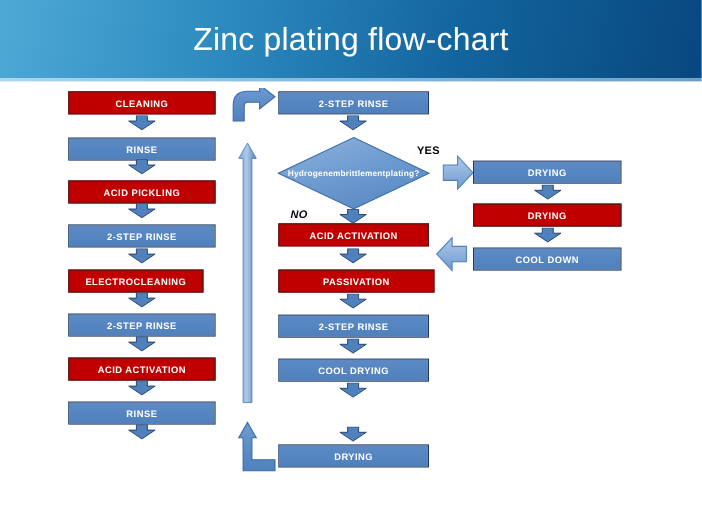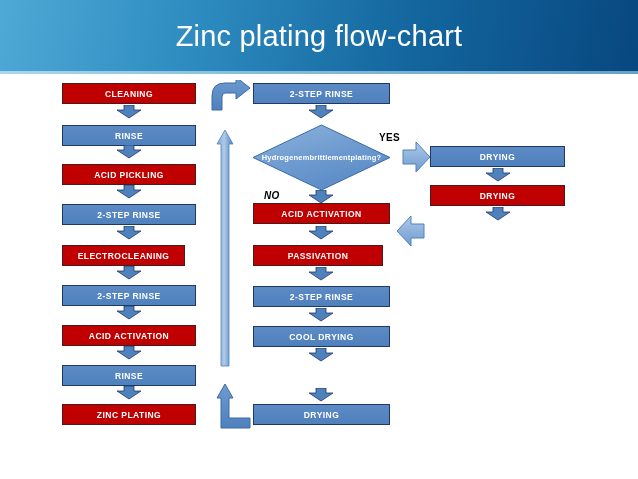--- a/index.html
+++ b/index.html
@@ -145,21 +145,20 @@
   <div id="title">Zinc plating flow-chart</div>
 
   <div class="box red" style="left:62px;  top:83px;  width:134px;">CLEANING</div>
   <div class="box blue" style="left:62px;  top:125px; width:134px;">RINSE</div>
   <div class="box red" style="left:62px;  top:164px; width:134px;">ACID PICKLING</div>
   <div class="box blue" style="left:62px;  top:204px; width:134px;">2-STEP RINSE</div>
   <div class="box red" style="left:62px;  top:245px; width:123px;">ELECTROCLEANING</div>
   <div class="box blue" style="left:62px;  top:285px; width:134px;">2-STEP RINSE</div>
   <div class="box red" style="left:62px;  top:325px; width:134px;">ACID ACTIVATION</div>
   <div class="box blue" style="left:62px;  top:365px; width:134px;">RINSE</div>
-  <div class="box red" style="left:62px;  top:404px; width:134px;">ZINC PLATING</div>
 
   <div class="downarrow" style="left:116px; top:105px;">
     <svg width="26" height="14" viewBox="0 0 26 14">
         <polygon points="8,0 18,0 18,5 25,5 13,13 1,5 8,5" fill="#4F81BD" stroke="#1F3864" stroke-width="0.8"></polygon>
       </svg>
   </div>
   <div class="downarrow" style="left:116px; top:145px;">
     <svg width="26" height="14" viewBox="0 0 26 14">
         <polygon points="8,0 18,0 18,5 25,5 13,13 1,5 8,5" fill="#4F81BD" stroke="#1F3864" stroke-width="0.8"></polygon>
       </svg>
@@ -252,21 +251,21 @@
       </svg>
   </div>
 
   <div class="box red" style="left:253px; top:203px; width:137px;">ACID ACTIVATION</div>
   <div class="downarrow" style="left:308px; top:226px;">
     <svg width="26" height="14" viewBox="0 0 26 14">
         <polygon points="8,0 18,0 18,5 25,5 13,13 1,5 8,5" fill="#4F81BD" stroke="#1F3864" stroke-width="0.8"></polygon>
       </svg>
   </div>
 
-  <div class="box red" style="left:253px; top:245px; width:130px;">PASSIVATION</div>
+  <div class="box red" style="left:253px; top:245px; width:142px;">PASSIVATION</div>
   <div class="downarrow" style="left:308px; top:267px;">
     <svg width="26" height="14" viewBox="0 0 26 14">
         <polygon points="8,0 18,0 18,5 25,5 13,13 1,5 8,5" fill="#4F81BD" stroke="#1F3864" stroke-width="0.8"></polygon>
       </svg>
   </div>
 
   <div class="box blue" style="left:253px; top:286px; width:137px;">2-STEP RINSE</div>
   <div class="downarrow" style="left:308px; top:308px;">
     <svg width="26" height="14" viewBox="0 0 26 14">
         <polygon points="8,0 18,0 18,5 25,5 13,13 1,5 8,5" fill="#4F81BD" stroke="#1F3864" stroke-width="0.8"></polygon>
@@ -319,14 +318,15 @@
       </svg>
   </div>
 
   <div class="box red" style="left:430px; top:185px; width:135px;">DRYING</div>
   <div class="downarrow" style="left:485px; top:207px;">
     <svg width="26" height="14" viewBox="0 0 26 14">
         <polygon points="8,0 18,0 18,5 25,5 13,13 1,5 8,5" fill="#4F81BD" stroke="#1F3864" stroke-width="0.8"></polygon>
       </svg>
   </div>
 
+  <div class="box blue" style="left:430px; top:225px; width:135px;">COOL DOWN</div>
 
 </div>
 
 </body></html>

